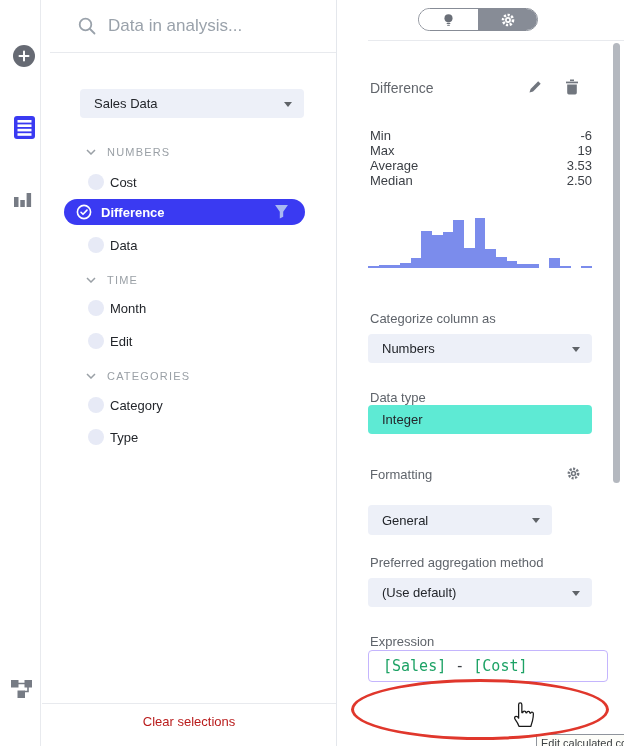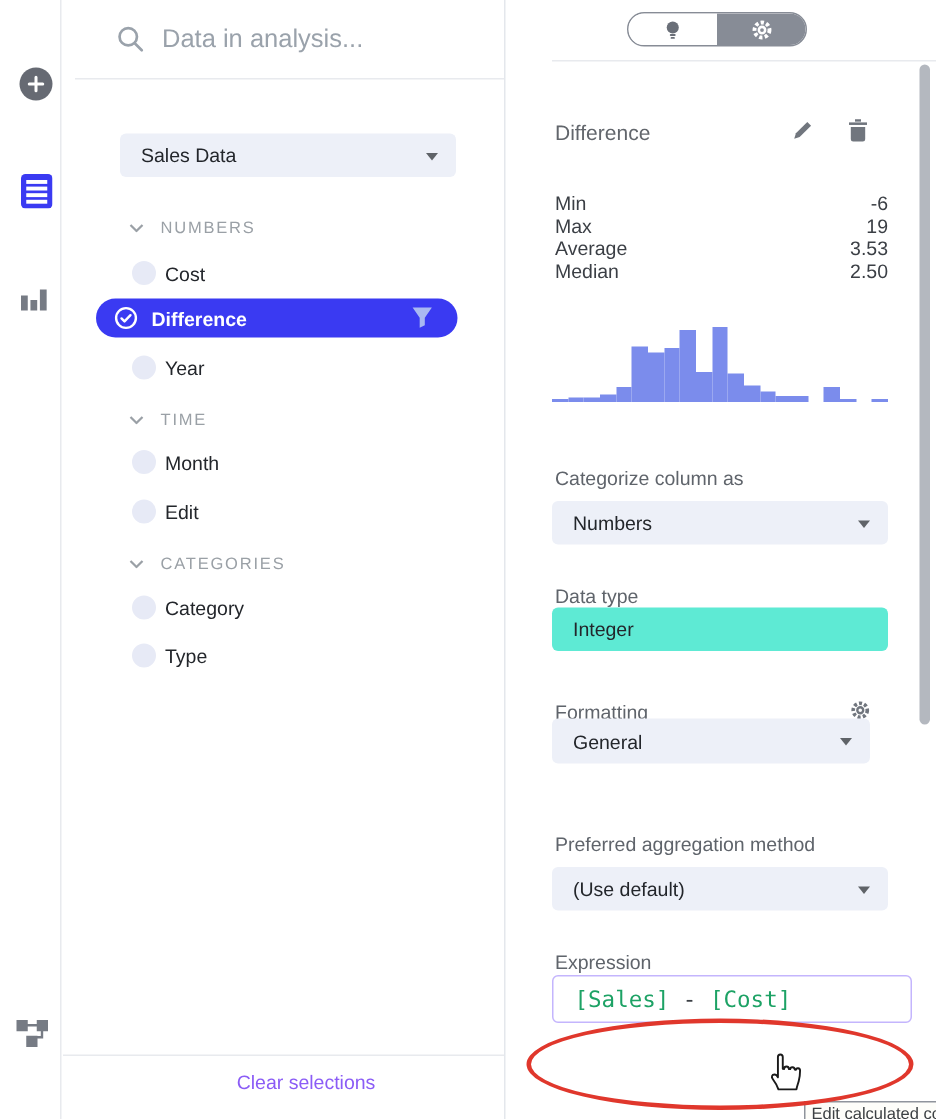--- a/index.html
+++ b/index.html
@@ -29,21 +29,21 @@
   .sec-label { font-size:11px; letter-spacing:1.2px; color:#9aa0a6; }
   .item-row { position:absolute; left:46px; display:flex; align-items:center; gap:6px; cursor:pointer; }
   .item-dot { width:16px; height:16px; border-radius:50%; background:#e7eaf6; flex:none; }
   .item-label { font-size:13px; color:#23262b; }
 
   .pill { position:absolute; left:22px; top:199px; width:241px; height:26px; border-radius:13px; background:#3a3af2; display:flex; align-items:center; cursor:pointer; }
   .pill .chk { margin-left:12px; flex:none; display:flex; }
   .pill .item-label { color:#fff; font-weight:bold; margin-left:9px; }
   .pill .funnel { position:absolute; right:16px; top:5px; }
 
-  .clear-link { position:absolute; left:15px; top:714px; width:100%; text-align:center; font-size:13px; color:#8b5cf6; cursor:pointer; }
+  .clear-link { position:absolute; left:0; top:714px; width:100%; text-align:center; font-size:13px; color:#b91c1c; cursor:pointer; }
 
   
   .panel-right { position:absolute; left:338px; top:0; width:286px; height:746px; background:#fff; }
   .toggle { position:absolute; left:80px; top:8px; width:120px; height:23px; border:1px solid #878c96; border-radius:12px; overflow:hidden; display:flex; }
   .toggle-seg { flex:1; display:flex; align-items:center; justify-content:center; cursor:pointer; }
   .seg-bulb { background:#fff; }
   .seg-gear { background:#878c96; }
   .div-top { left:30px; right:0; top:40px; }
 
   .col-title { position:absolute; left:32px; top:80px; font-size:14px; color:#62666c; }
@@ -52,21 +52,21 @@
   .trash-btn { left:227px; top:79px; }
 
   .stats { position:absolute; left:32px; top:128px; width:222px; font-size:13px; color:#3b3f45; }
   .stat-row { display:flex; justify-content:space-between; line-height:15px; }
 
   .hist { position:absolute; left:30px; top:218px; width:224px; height:50px; display:flex; align-items:flex-end; }
   .hist > div { flex:1; }
 
   .fld-label { position:absolute; left:32px; font-size:13px; color:#5f646b; }
   .sel-cat   { left:30px; top:334px; width:224px; height:29px; }
-  .sel-fmt   { left:30px; top:479px; width:212px; height:30px; }
+  .sel-fmt   { left:30px; top:505px; width:184px; height:30px; }
   .sel-agg   { left:30px; top:578px; width:224px; height:29px; }
   .ro-field  { position:absolute; left:30px; top:405px; width:224px; height:29px; background:#5eead4; border-radius:4px; display:flex; align-items:center; padding:0 14px; font-size:13px; color:#23262b; }
   .gear-small { left:228px; top:466px; }
 
   .expr-box { position:absolute; left:30px; top:650px; width:240px; height:32px; background:#fff; border:1px solid #c4b5fd; border-radius:4px; display:flex; align-items:center; padding:0 14px; font-family:"DejaVu Sans Mono", monospace; font-size:15px; cursor:pointer; }
   .expr-box span { white-space:pre; }
   .tok-col { color:#1da265; }
   .tok-op  { color:#3b3f45; }
 
   .edit-btn { position:absolute; left:30px; top:697px; width:224px; height:32px; background:#fff; border:1px solid #c5c9d1; border-radius:4px; font-family:"Liberation Sans",sans-serif; font-size:13px; font-weight:500; letter-spacing:.3px; color:#23262b; cursor:pointer; }
@@ -150,21 +150,21 @@
       </span>
       <span class="item-label">Difference</span>
       <span class="funnel">
         <svg width="15" height="15" viewBox="0 0 14 14">
             <path d="M1 1h12L8.6 7.3V12l-3.2 1.6V7.3Z" fill="#a9b8f2"></path>
           </svg>
       </span>
     </div>
     <div class="item-row" style="top:237px;">
       <span class="item-dot"></span>
-      <span class="item-label">Year</span>
+      <span class="item-label">Data</span>
     </div>
 
     <div class="sec-header" style="top:274px;">
       <svg width="10" height="6" viewBox="0 0 10 6">
           <polyline points="1,1 5,5 9,1" fill="none" stroke="#9aa0a6" stroke-width="1.5"></polyline>
         </svg>
       <span class="sec-label">TIME</span>
     </div>
     <div class="item-row" style="top:300px;">
       <span class="item-dot"></span>

